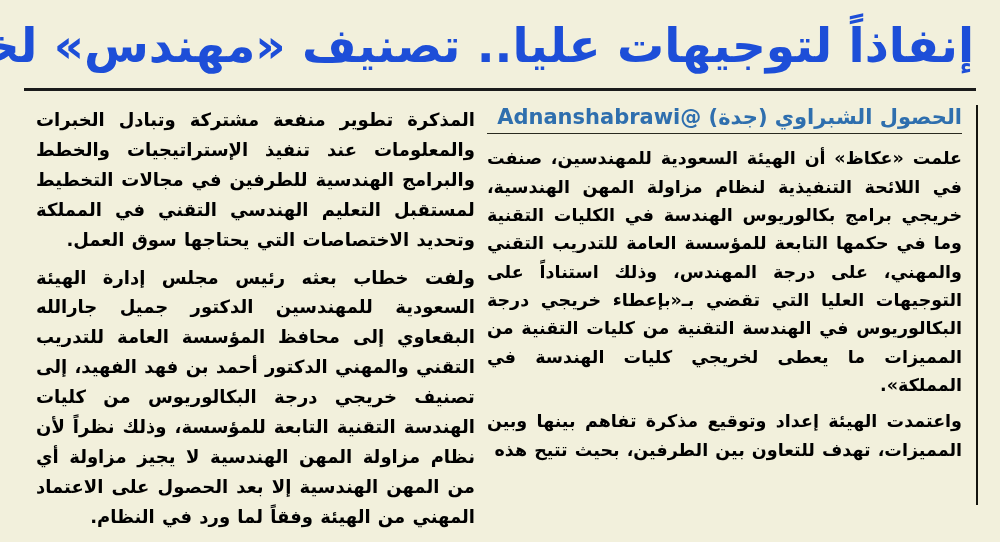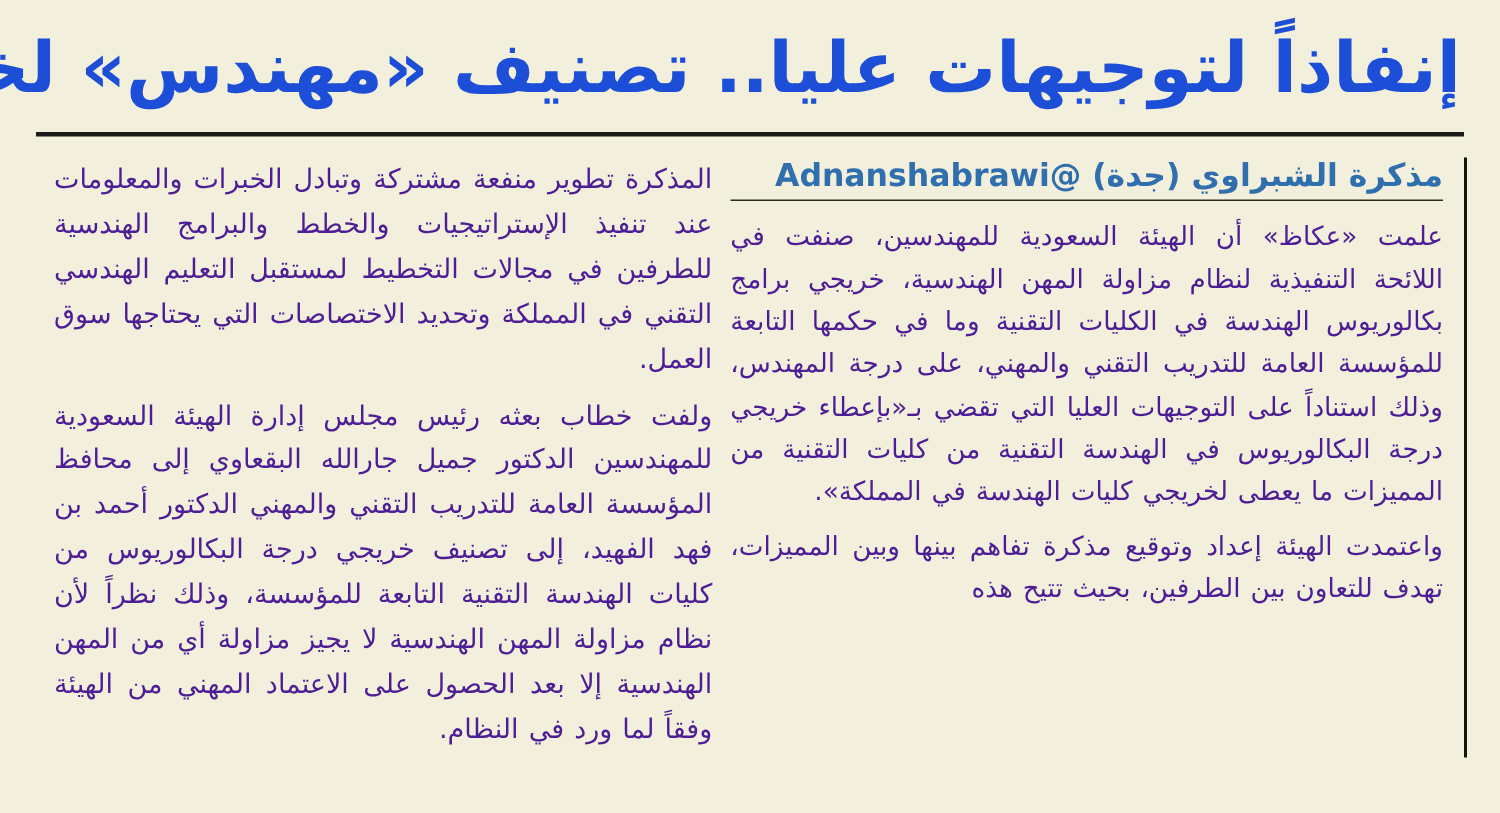--- a/index.html
+++ b/index.html
@@ -73,22 +73,22 @@
     border-bottom: 1.5px solid #2a2a20;
     width: 100%;
     margin: 4px 0 10px 0;
   }
   p.body {
     direction: rtl;
     text-align: justify;
     text-align-last: right;
     font-size: 17.5px;
     line-height: 1.62;
-    color: #4c1d95;
-    font-weight: normal;
+    color: #000000;
+    font-weight: bold;
     margin: 0 0 8px 0;
     word-spacing: 1px;
   }
   .col-right p.body {
     font-size: 18px;
     line-height: 1.66;
   }
   .col-left p.body:last-child {
     margin-bottom: 0;
   }
@@ -99,21 +99,21 @@
 <div class="page">
 
   <h1 class="headline">إنفاذاً لتوجيهات عليا.. تصنيف «مهندس» لخريجي التقنية</h1>
 
   <div class="rule"></div>
 
   <div class="columns">
 
     <div class="col col-left">
       <div class="byline">
-        <span>مذكرة الشبراوي (جدة) @Adnanshabrawi</span>
+        <span>الحصول الشبراوي (جدة) @Adnanshabrawi</span>
       </div>
       <div class="byline-rule"></div>
       <p class="body">علمت «عكاظ» أن الهيئة السعودية للمهندسين، صنفت في اللائحة التنفيذية لنظام مزاولة المهن الهندسية، خريجي برامج بكالوريوس الهندسة في الكليات التقنية وما في حكمها التابعة للمؤسسة العامة للتدريب التقني والمهني، على درجة المهندس، وذلك استناداً على التوجيهات العليا التي تقضي بـ«بإعطاء خريجي درجة البكالوريوس في الهندسة التقنية من كليات التقنية من المميزات ما يعطى لخريجي كليات الهندسة في المملكة».</p>
       <p class="body">واعتمدت الهيئة إعداد وتوقيع مذكرة تفاهم بينها وبين المميزات، تهدف للتعاون بين الطرفين، بحيث تتيح هذه</p>
     </div>
 
     <div class="col col-right">
       <p class="body">المذكرة تطوير منفعة مشتركة وتبادل الخبرات والمعلومات عند تنفيذ الإستراتيجيات والخطط والبرامج الهندسية للطرفين في مجالات التخطيط لمستقبل التعليم الهندسي التقني في المملكة وتحديد الاختصاصات التي يحتاجها سوق العمل.</p>
       <p class="body">ولفت خطاب بعثه رئيس مجلس إدارة الهيئة السعودية للمهندسين الدكتور جميل جارالله البقعاوي إلى محافظ المؤسسة العامة للتدريب التقني والمهني الدكتور أحمد بن فهد الفهيد، إلى تصنيف خريجي درجة البكالوريوس من كليات الهندسة التقنية التابعة للمؤسسة، وذلك نظراً لأن نظام مزاولة المهن الهندسية لا يجيز مزاولة أي من المهن الهندسية إلا بعد الحصول على الاعتماد المهني من الهيئة وفقاً لما ورد في النظام.</p>
     </div>

